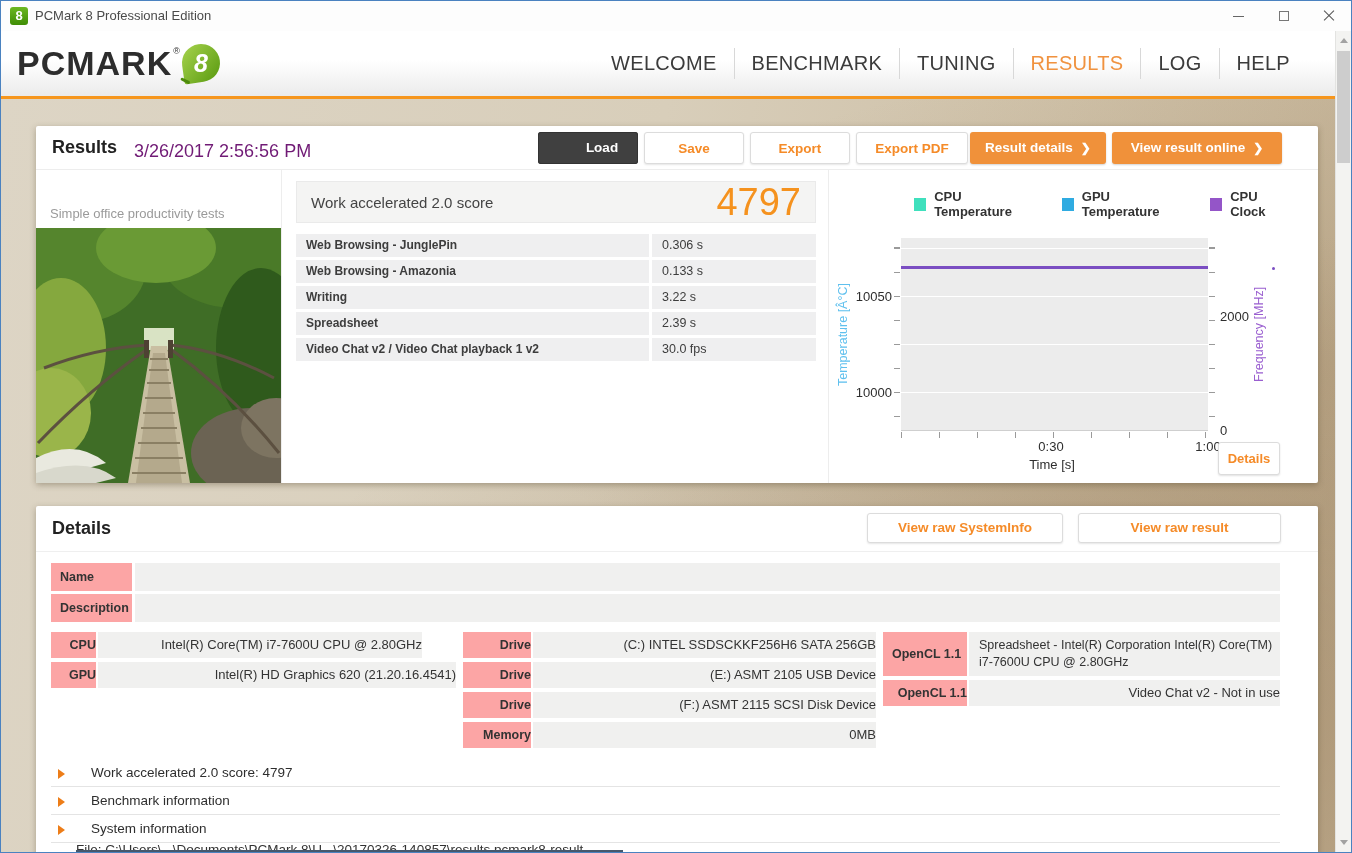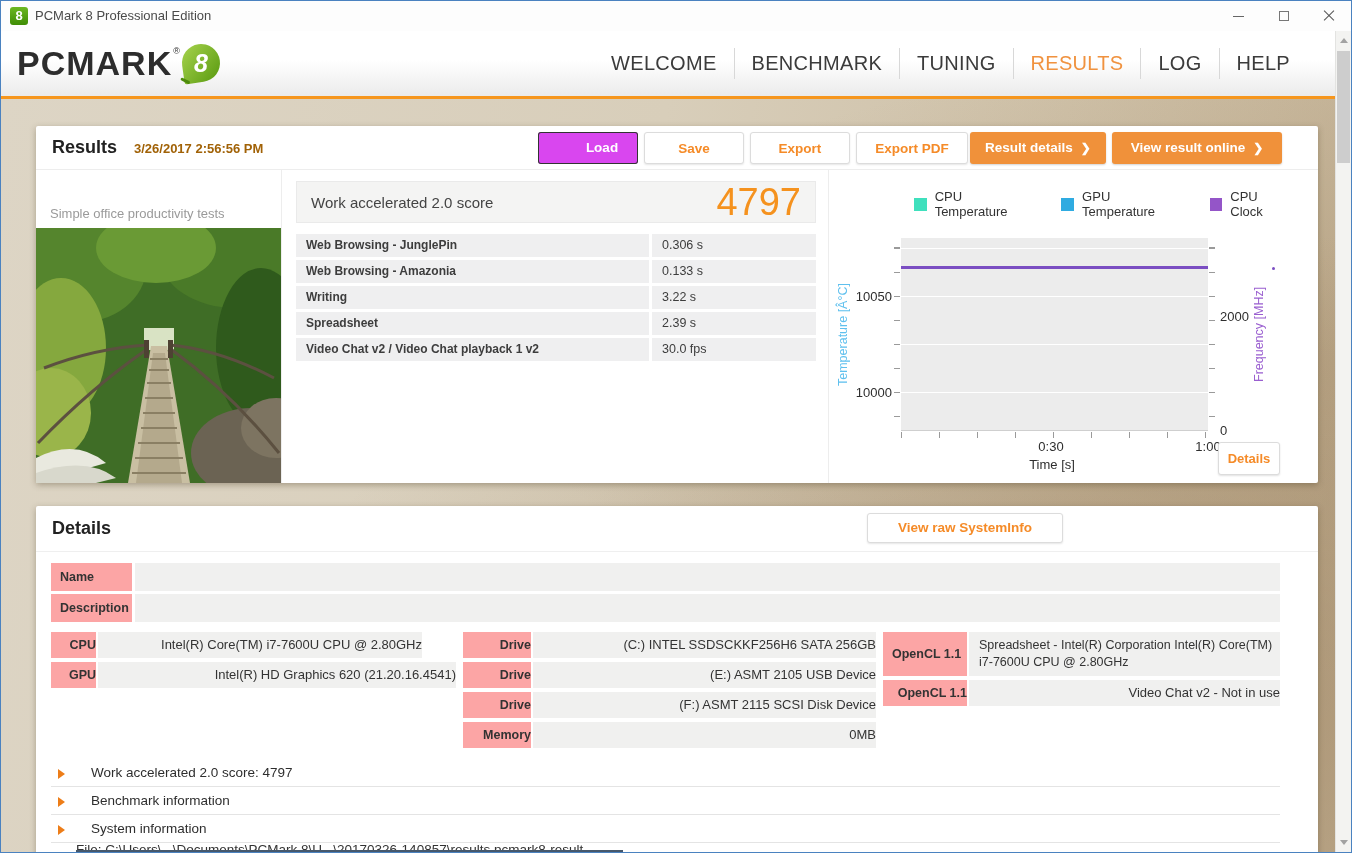--- a/index.html
+++ b/index.html
@@ -47,24 +47,24 @@
       radial-gradient(ellipse at 100% 35%, rgba(152,126,90,.30), transparent 45%),
       linear-gradient(100deg,#ddd5c5 0%, #d8ceba 45%, #cec0a7 72%, #c2b093 100%); }
 
   .card { position:absolute; background:#fff; border-radius:2px;
     box-shadow:0 2px 6px rgba(80,65,40,.38); }
 
   
   #results-card { left:35px; top:27px; width:1282px; height:357px; }
   .rc-header { position:absolute; top:0; left:0; right:0; height:44px; border-bottom:1px solid #ededed; }
   .rc-title { position:absolute; left:16px; top:11px; font-size:18px; font-weight:bold; color:#222; }
-  .rc-date { position:absolute; left:98px; top:15px; font-size:13px; color:#a16207;font-weight:bold; }
+  .rc-date { position:absolute; left:98px; top:15px; font-size:18px; color:#701a75; }
   .btn { position:absolute; top:6px; height:32px; border-radius:3px; font-size:13.5px; font-weight:bold;
     text-align:center; line-height:32px; cursor:pointer; }
-  .btn-dark { background:#d946ef; color:#fff; box-shadow:inset 0 0 0 1px #333;padding-left:28px; }
+  .btn-dark { background:#404040; color:#fff; box-shadow:inset 0 0 0 1px #333;padding-left:28px; }
   .btn-white { background:#fff; color:#f58b28; border:1px solid #dcdcdc; box-shadow:0 1px 2px rgba(0,0,0,.10); }
   .btn-orange { background:#f0913a; color:#fff; box-shadow:0 1px 2px rgba(0,0,0,.18); }
   .btn .chev { font-size:12px; margin-left:8px; }
 
   .col-divider { position:absolute; top:44px; bottom:0; width:1px; background:#ededed; }
 
   
   .wl-head { position:absolute; left:14px; top:55px; width:218px; display:flex;
     justify-content:space-between; align-items:flex-start; }
   .wl-name { font-size:19px; font-weight:bold; color:#3a3a3a; }
@@ -79,21 +79,21 @@
   .score-label { font-size:15px; color:#444; }
   .score-value { font-size:38px; font-weight:500; color:#f5921e; line-height:38px; }
   .tests { position:absolute; left:260px; top:108px; width:520px; }
   .test-row { display:flex; height:23px; margin-bottom:3px; }
   .test-name { width:353px; background:#efeff0; font-size:12px; font-weight:bold; color:#3d3d3d;
     line-height:23px; padding-left:10px; margin-right:3px; }
   .test-value { width:164px; background:#efeff0; font-size:12.5px; color:#3d3d3d;
     line-height:23px; padding-left:10px; }
 
   
-  .legend { position:absolute; left:878px; top:63px; display:flex; align-items:center; }
+  .legend { position:absolute; left:878px; top:63px; display:flex; align-items:center;font-weight:bold; }
   .legend-item { display:flex; align-items:center; margin-right:26px; }
   .legend-swatch { width:13px; height:13px; margin-right:8px; }
   .legend-label { font-size:13px; color:#333; }
   .plot { position:absolute; left:865px; top:112px; width:307px; height:193px; background:#ececec;
     border-bottom:1px solid #cfcfcf;
     background-image:repeating-linear-gradient(to bottom,#ffffff 0 1px, rgba(0,0,0,0) 1px 48px);
     background-position:0 10px; }
   .cpu-clock-line { position:absolute; left:865px; top:140px; width:307px; height:3px; background:#7b4ec2; }
   .clock-dot { position:absolute; left:1236px; top:141px; width:3px; height:3px; background:#7b4ec2; border-radius:50%; }
   .tickstrip-v { position:absolute; width:6px; height:193px; top:112px;
@@ -301,20 +301,21 @@
       <div class="axis-title-v axis-right-title">Frequency [MHz]</div>
       <div class="x-axis-title">Time [s]</div>
 
       <div class="details-chart-btn">Details</div>
     </div>
 
     <div class="card" id="details-card">
       <div class="dc-header">
         <div class="dc-title">Details</div>
         <div class="dc-btn" style="left:831px;width:196px;">View raw SystemInfo</div>
+        <div class="dc-btn" style="left:1042px;width:203px;">View raw result</div>
       </div>
 
       <div class="cell-label h28" style="left:15px;top:57px;width:81px;">Name</div>
       <div class="cell-value h28" style="left:99px;top:57px;width:1145px;"></div>
       <div class="cell-label h28" style="left:15px;top:88px;width:81px;">Description</div>
       <div class="cell-value h28" style="left:99px;top:88px;width:1145px;"></div>
 
       <div class="cell-label h26" style="left:15px;top:126px;width:45px;">CPU</div>
       <div class="cell-value h26" style="left:62px;top:126px;width:324px;">Intel(R) Core(TM) i7-7600U CPU @ 2.80GHz</div>
       <div class="cell-label h26" style="left:15px;top:156px;width:45px;">GPU</div>

